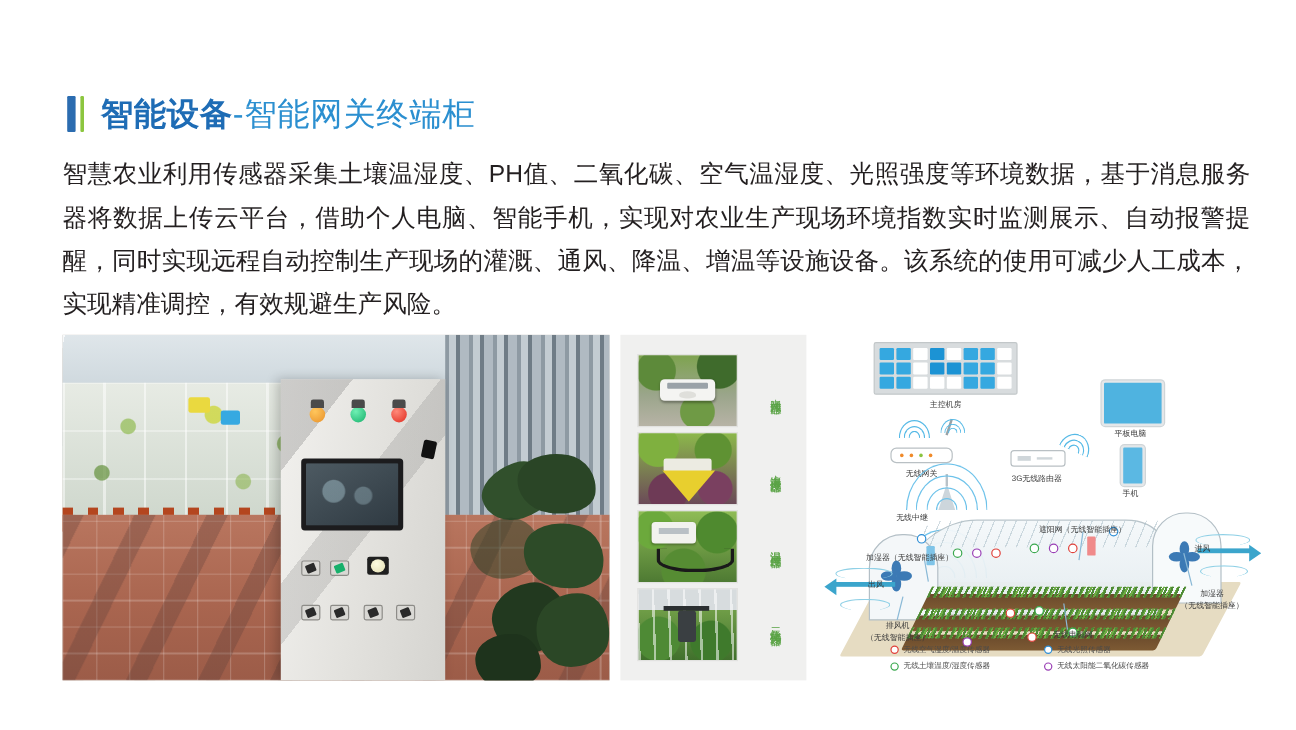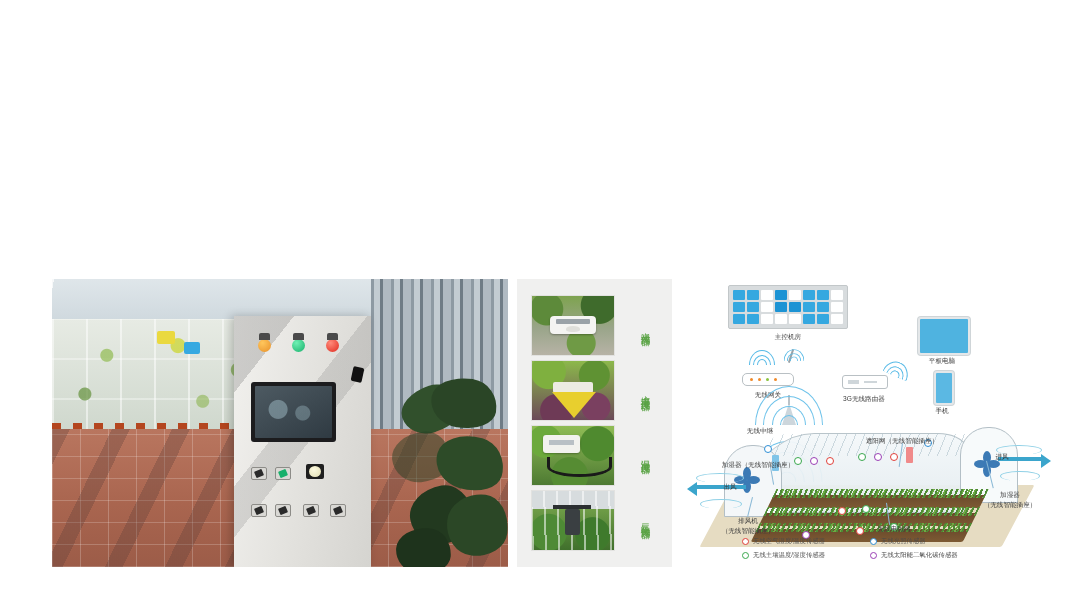--- a/index.html
+++ b/index.html
@@ -215,21 +215,29 @@
   .legend{position:absolute;left:56px;top:262px;width:300px;
     display:grid;grid-template-columns:128px 1fr;row-gap:5px;}
   .lg{display:flex;align-items:center;gap:4px;font-size:6.4px;color:#4a4a4a;white-space:nowrap;}
   .lg .dot{position:static;width:5px;height:5px;flex:none;}
 </style>
 </head>
 <body>
 
 <div class="slide">
 
-
+  <div class="title-row">
+    <span class="bar-thick"></span>
+    <span class="bar-thin"></span>
+    <span class="title-text">
+      <span class="t-main">智能设备</span><span class="t-dash">-</span><span class="t-sub">智能网关终端柜</span>
+    </span>
+  </div>
+
+  <div class="para">智慧农业利用传感器采集土壤温湿度、PH值、二氧化碳、空气温湿度、光照强度等环境数据，基于消息服务器将数据上传云平台，借助个人电脑、智能手机，实现对农业生产现场环境指数实时监测展示、自动报警提醒，同时实现远程自动控制生产现场的灌溉、通风、降温、增温等设施设备。该系统的使用可减少人工成本，实现精准调控，有效规避生产风险。</div>
 
   <div class="band">
 
     <div class="photoL">
       <div class="gh-roof"></div>
       <div class="gh-far"></div>
       <div class="gh-acc1"></div>
       <div class="gh-acc2"></div>
       <div class="gh-glass"></div>
       <div class="gh-pots"></div>

